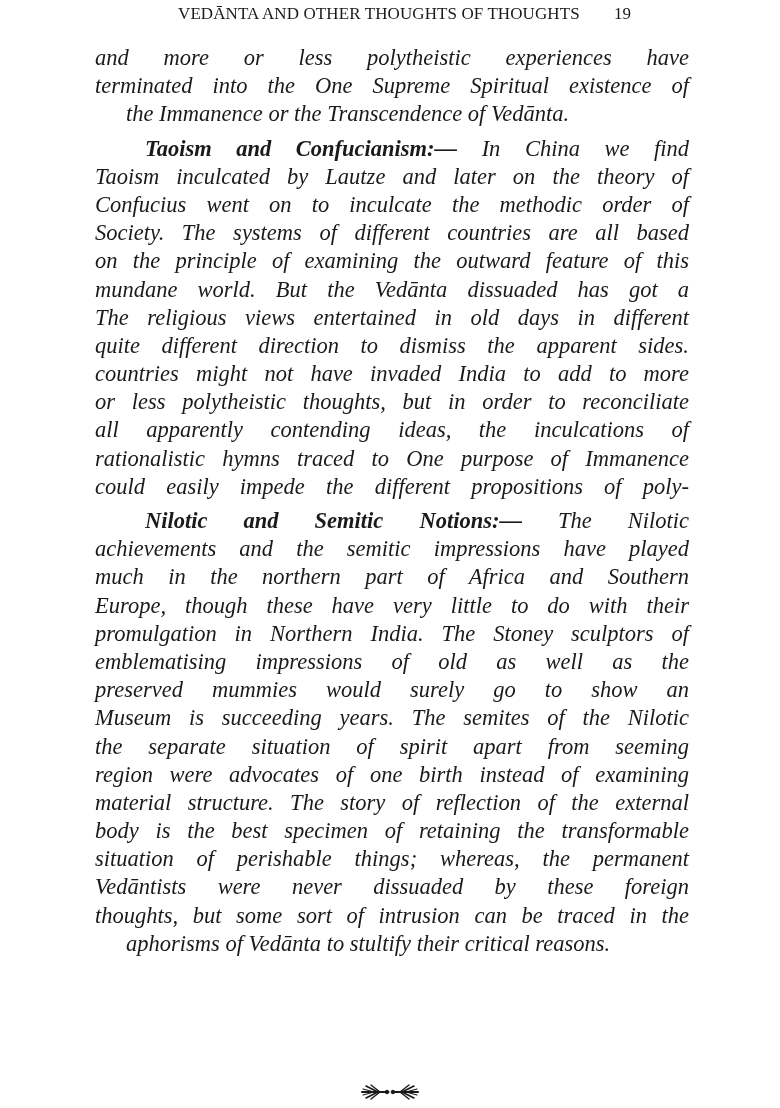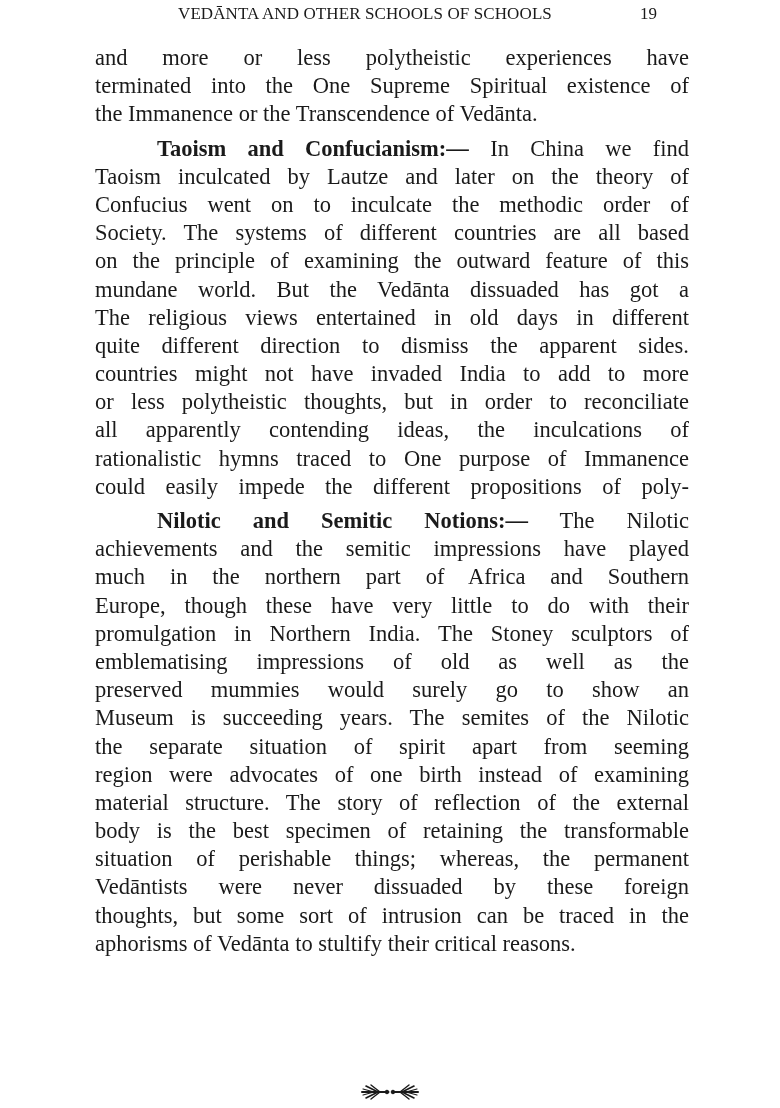--- a/index.html
+++ b/index.html
@@ -26,74 +26,75 @@
       position: absolute;
       left: 178px;
       top: 0;
       font-size: 17px;
       letter-spacing: 0.1px;
       color: #1a1a1a;
       white-space: nowrap;
     }
     .running-head .page-num {
       position: absolute;
-      left: 640px;
+      left: 614px;
       top: 0;
       font-size: 17px;
       color: #1a1a1a;
     }
     .text-block {
       position: absolute;
       left: 95px;
       top: 44px;
       width: 594px;
+      font-style: italic;
     }
     .para {
       margin: 0;
     }
     .line {
       display: block;
       height: 28.2px;
       line-height: 28.2px;
       font-size: 22.5px;
       text-align: justify;
       text-align-last: justify;
       white-space: nowrap;
       overflow: visible;
     }
     .line.last {
       text-align-last: left;
+      margin-left: 31px;
     }
     .line.indent {
       padding-left: 50px;
     }
     .line.condensed {
       letter-spacing: -0.6px;
       word-spacing: -1.5px;
     }
     .para + .para {
       margin-top: 6px;
     }
     .heading {
       font-weight: bold;
-      margin-left: 12px;
     }
     .ornament {
       position: absolute;
       left: 360px;
       top: 1082px;
       width: 60px;
       height: 20px;
     }
   </style>
 </head>
 <body>
 
 <div class="running-head">
-  <span class="title">VEDĀNTA AND OTHER SCHOOLS OF SCHOOLS</span>
+  <span class="title">VEDĀNTA AND OTHER THOUGHTS OF THOUGHTS</span>
   <span class="page-num">19</span>
 </div>
 
 <div class="text-block">
 
   <div class="para">
     <span class="line">and more or less polytheistic experiences have</span>
     <span class="line">terminated into the One Supreme Spiritual existence of</span>
     <span class="line last">the Immanence or the Transcendence of Vedānta.</span>
   </div>

